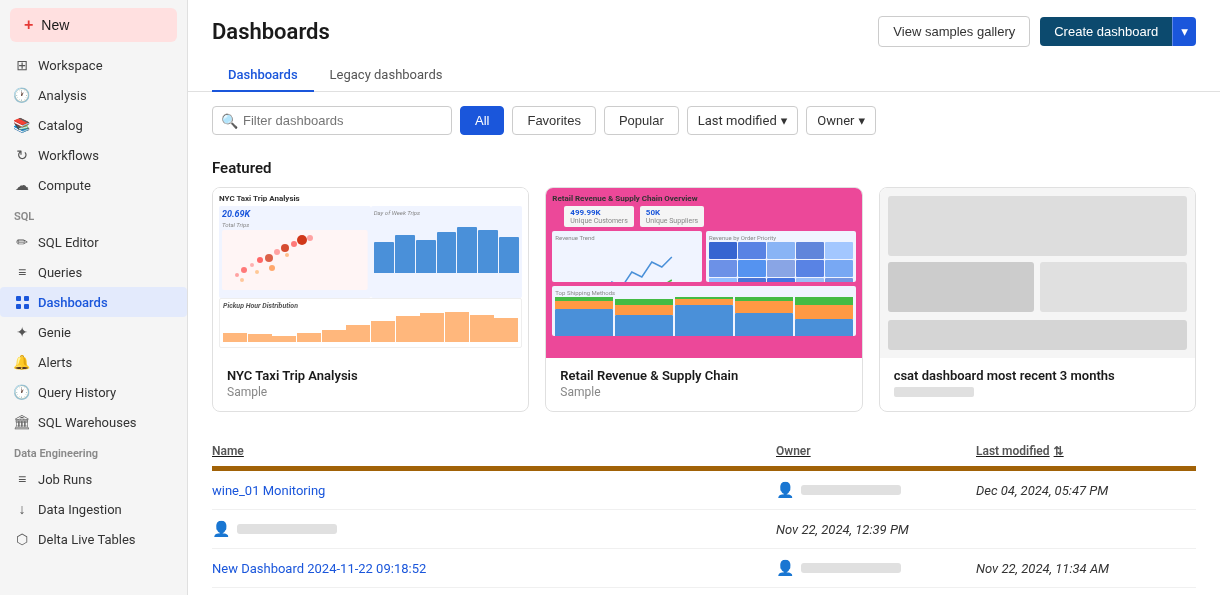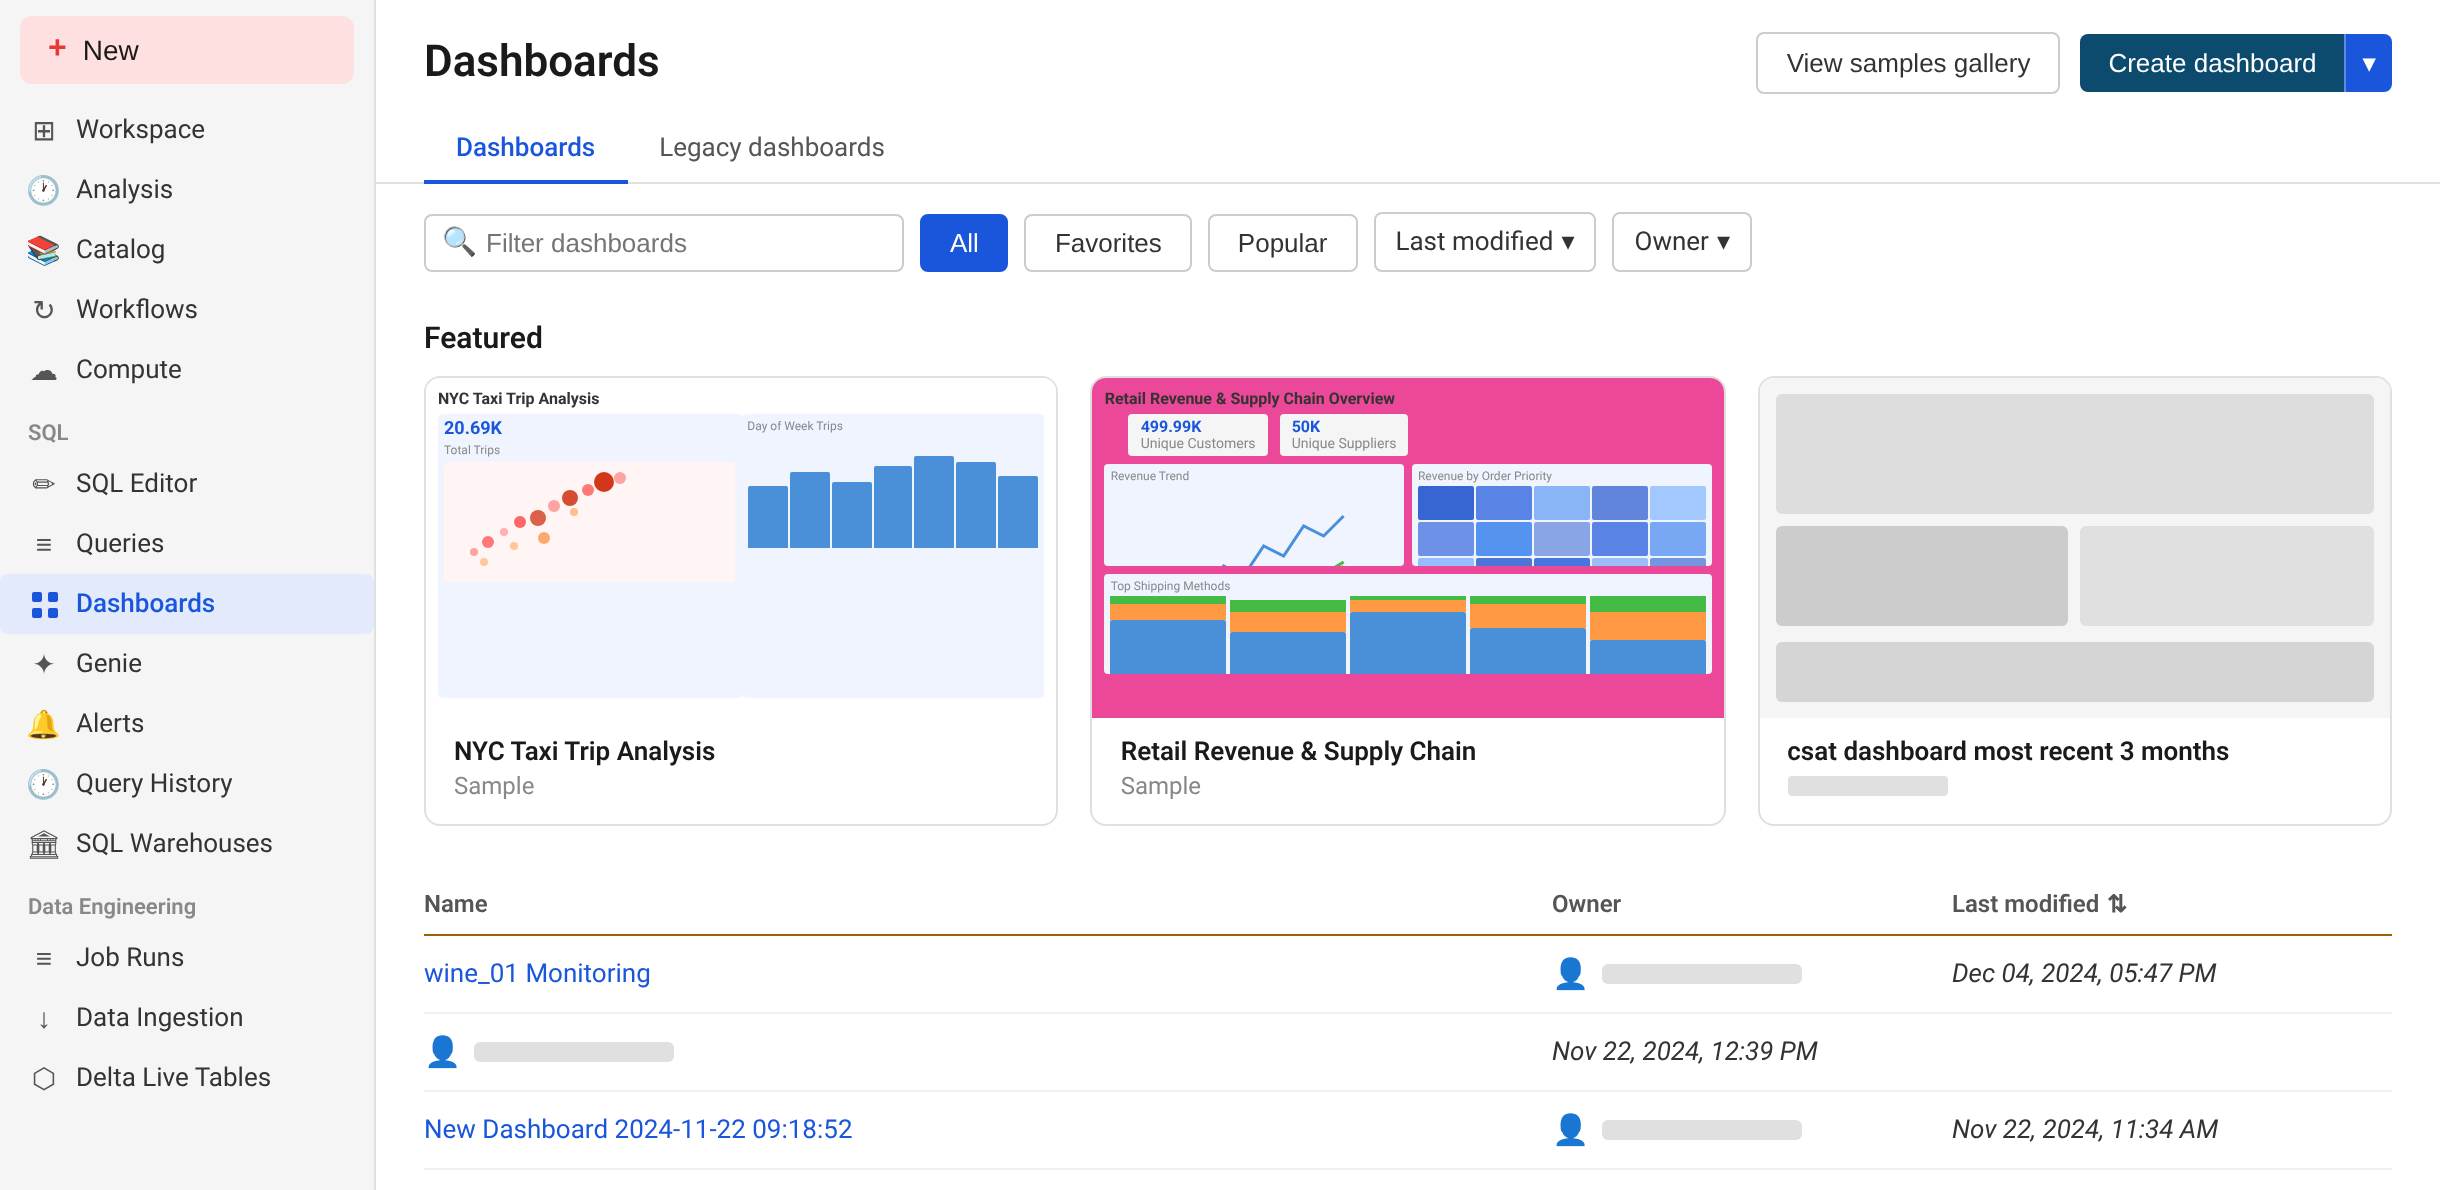--- a/index.html
+++ b/index.html
@@ -58,21 +58,21 @@
     .retail-preview { background: #ec4899; padding: 6px; width: 100%; height: 100%; }
     .retail-title { font-size: 8px; font-weight: bold; color: #333; margin-bottom: 3px; }
 
     
     .placeholder-preview { background: #f5f5f5; width: 100%; height: 100%; display: grid; grid-template-columns: 1fr 1fr; grid-template-rows: 1fr 1fr; gap: 6px; padding: 8px; }
     .placeholder-block { background: #ddd; border-radius: 3px; }
     .placeholder-block.wide { grid-column: span 2; }
 
     
     .table-wrap { width: 100%; }
-    .table-header { display: grid; grid-template-columns: 1fr 200px 220px; padding: 8px 0; border-bottom: 1px solid #a16207; }
+    .table-header { display: grid; grid-template-columns: 1fr 200px 220px; padding: 8px 0; border-bottom: 5px solid #a16207; text-decoration: underline; }
     .col-header { font-size: 12px; color: #555; font-weight: 600; display: flex; align-items: center; gap: 4px; }
     .table-row { display: grid; grid-template-columns: 1fr 200px 220px; padding: 10px 0; border-bottom: 1px solid #f0f0f0; align-items: center; }
     .cell-name a { color: #1a56db; text-decoration: none; font-size: 13px; }
     .cell-owner { display: flex; align-items: center; gap: 6px; }
     .owner-icon { color: #888; font-size: 15px; }
     .owner-placeholder { height: 10px; background: #e0e0e0; border-radius: 3px; width: 100px; }
     .cell-modified { font-size: 13px; color: #333; font-style: italic; }
   </style>
 </head>
 <body>
@@ -198,21 +198,21 @@
 
   <div class="content-area">
 
     <div class="section-title">Featured</div>
     <div class="featured-grid">
 
       <div class="featured-card">
         <div class="card-preview">
           <div class="taxi-preview">
             <div class="taxi-title">NYC Taxi Trip Analysis</div>
-            <div style="display:grid;grid-template-columns:1fr 1fr;gap:0;height:calc(100% - 16px);">
+            <div style="display:grid;grid-template-columns:1fr 1fr;gap:0;height:calc(100% - 16px);font-style:italic;">
               <div style="background:#f0f4ff;border-radius:2px;padding:3px;font-size:7px;color:#333;">
                 <div style="font-weight:bold;font-size:9px;color:#1a56db;margin-bottom:2px;">20.69K</div>
                 <div style="font-size:6px;color:#888;">Total Trips</div>
                 <svg width="100%" height="60" style="margin-top:2px;">
 
                   <rect x="0" y="0" width="100%" height="60" fill="#fff5f5" rx="2"></rect>
                   <circle cx="15" cy="45" r="2" fill="#ff6b6b" opacity="0.6"></circle>
                   <circle cx="22" cy="40" r="3" fill="#ff4444" opacity="0.7"></circle>
                   <circle cx="30" cy="35" r="2" fill="#ff6b6b" opacity="0.5"></circle>
                   <circle cx="38" cy="30" r="3" fill="#ff4444" opacity="0.8"></circle>
@@ -231,20 +231,37 @@
               <div style="background:#f0f4ff;border-radius:2px;padding:3px;font-size:7px;">
                 <div style="font-size:6px;color:#888;margin-bottom:2px;">Day of Week Trips</div>
                 <div style="display:flex;align-items:flex-end;gap:1px;height:55px;padding-top:4px;">
                   <div style="flex:1;background:#4a90d9;border-radius:1px 1px 0 0;height:60%;"></div>
                   <div style="flex:1;background:#4a90d9;border-radius:1px 1px 0 0;height:75%;"></div>
                   <div style="flex:1;background:#4a90d9;border-radius:1px 1px 0 0;height:65%;"></div>
                   <div style="flex:1;background:#4a90d9;border-radius:1px 1px 0 0;height:80%;"></div>
                   <div style="flex:1;background:#4a90d9;border-radius:1px 1px 0 0;height:90%;"></div>
                   <div style="flex:1;background:#4a90d9;border-radius:1px 1px 0 0;height:85%;"></div>
                   <div style="flex:1;background:#4a90d9;border-radius:1px 1px 0 0;height:70%;"></div>
+                </div>
+              </div>
+              <div style="background:#fff;border:1px solid #eee;border-radius:2px;padding:3px;font-size:6px;color:#333;grid-column:span 2;">
+                <div style="font-size:7px;font-weight:bold;margin-bottom:2px;color:#555;">Pickup Hour Distribution</div>
+                <div style="display:flex;align-items:flex-end;gap:0.5px;height:30px;">
+                  <div style="flex:1;background:#ff9944;opacity:0.7;height:30%;"></div>
+                  <div style="flex:1;background:#ff9944;opacity:0.7;height:25%;"></div>
+                  <div style="flex:1;background:#ff9944;opacity:0.7;height:20%;"></div>
+                  <div style="flex:1;background:#ff9944;opacity:0.7;height:30%;"></div>
+                  <div style="flex:1;background:#ff9944;opacity:0.7;height:40%;"></div>
+                  <div style="flex:1;background:#ff9944;opacity:0.7;height:55%;"></div>
+                  <div style="flex:1;background:#ff9944;opacity:0.7;height:70%;"></div>
+                  <div style="flex:1;background:#ff9944;opacity:0.7;height:85%;"></div>
+                  <div style="flex:1;background:#ff9944;opacity:0.7;height:95%;"></div>
+                  <div style="flex:1;background:#ff9944;opacity:0.7;height:100%;"></div>
+                  <div style="flex:1;background:#ff9944;opacity:0.7;height:90%;"></div>
+                  <div style="flex:1;background:#ff9944;opacity:0.7;height:80%;"></div>
                 </div>
               </div>
             </div>
           </div>
         </div>
         <div class="card-body">
           <div class="card-title">NYC Taxi Trip Analysis</div>
           <div class="card-subtitle">Sample</div>
         </div>
       </div>

